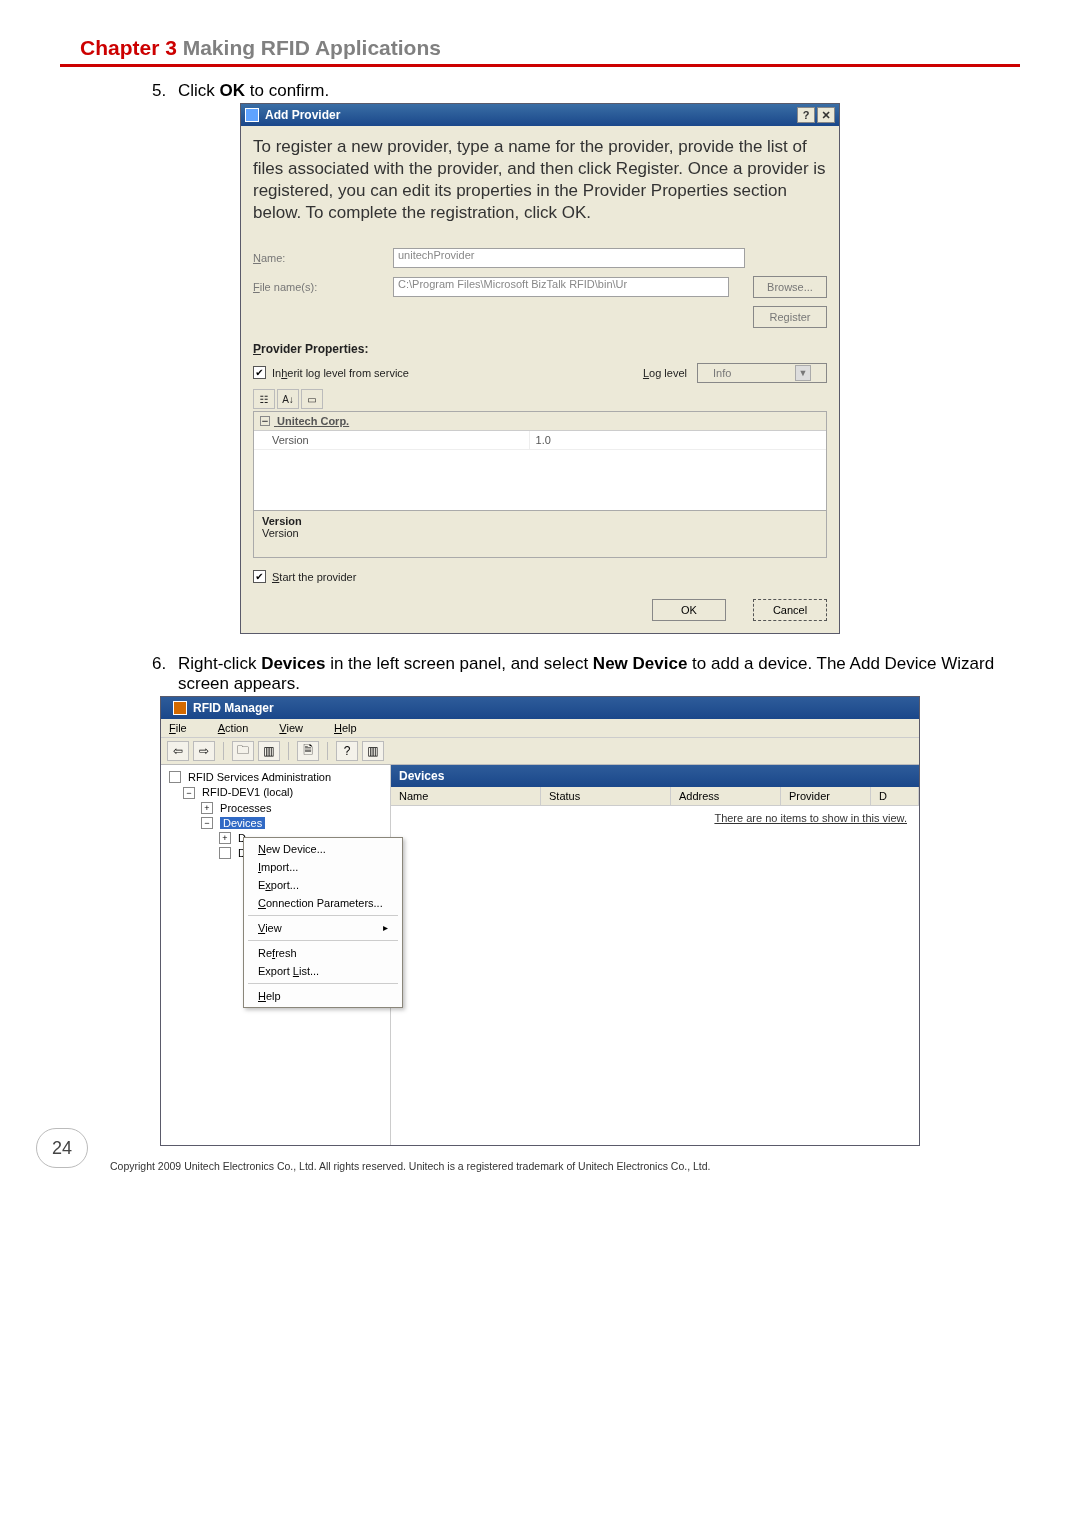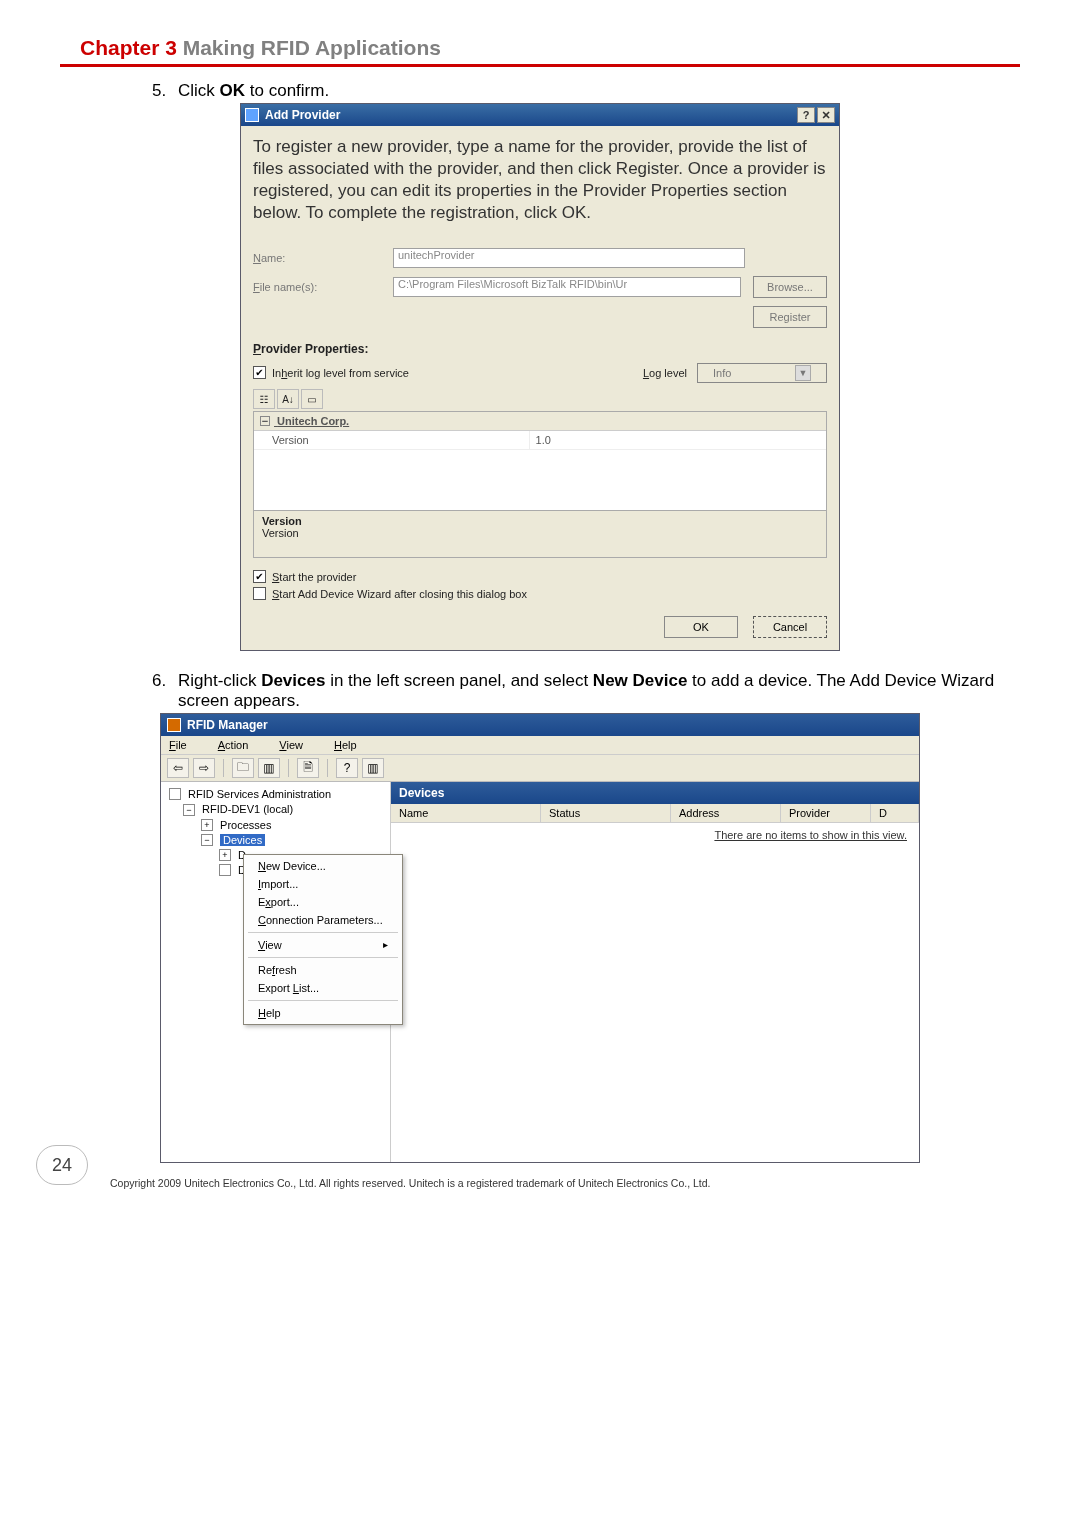--- a/index.html
+++ b/index.html
@@ -82,21 +82,21 @@
     font-size: 11px;
   }
   .text-input.ro { background: #ffffff; color: #888; }
   .btn {
     height: 22px;
     background: #ece9d8;
     border: 1px solid #888;
     color: #777;
     font-size: 11px;
     padding: 0 10px;
-    margin-left: 12px;
+    margin-left: 24px;
     min-width: 74px;
   }
   .btn.ok { color: #000; }
   .btn.cancel { border: 1px dashed #555; color: #000; }
   .section-title { font-weight: bold; margin: 14px 0 6px 0; font-size: 12px; }
   .checkbox-row { display: flex; align-items: center; margin: 4px 0; }
   .chk {
     width: 13px; height: 13px;
     border: 1px solid #555;
     background: #fff;
@@ -163,21 +163,21 @@
     border: 1px solid #5a5a6a;
     font-size: 11px;
     background: #fff;
   }
   .mgr-title {
     background: linear-gradient(#2e5c9a, #1a478a);
     color: #fff;
     height: 22px;
     display: flex;
     align-items: center;
-    padding: 0 6px;
+    padding: 0 12px;
     font-weight: bold;
     font-size: 12px;
   }
   .mgr-title .tb-icon2 {
     width: 14px; height: 14px;
     background: #d46a00;
     border: 1px solid #fff;
     margin-right: 6px;
   }
   .mgr-menu {
@@ -378,26 +378,20 @@
         <div class="pg-desc">
           <div class="pg-desc-title">Version</div>
           <div>Version</div>
         </div>
       </div>
 
       <div class="checkbox-row" style="margin-top:12px;">
         <div class="chk">✔</div>
         <span>
           <span class="underline-char">S</span><span>tart the provider</span>
-        </span>
-      </div>
-      <div class="checkbox-row">
-        <div class="chk"></div>
-        <span>
-          <span class="underline-char">S</span><span>tart Add Device Wizard after closing this dialog box</span>
         </span>
       </div>
 
       <div class="dialog-footer">
         <button class="btn ok">OK</button>
         <button class="btn cancel">Cancel</button>
       </div>
     </div>
   </div>
 

